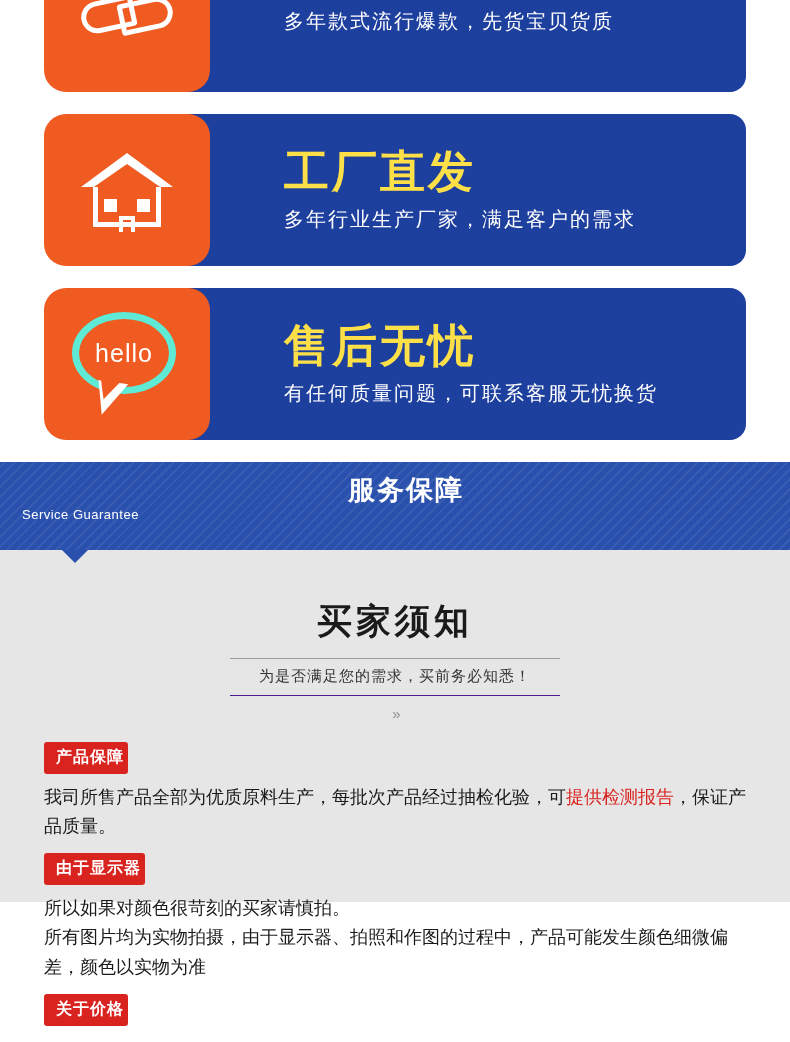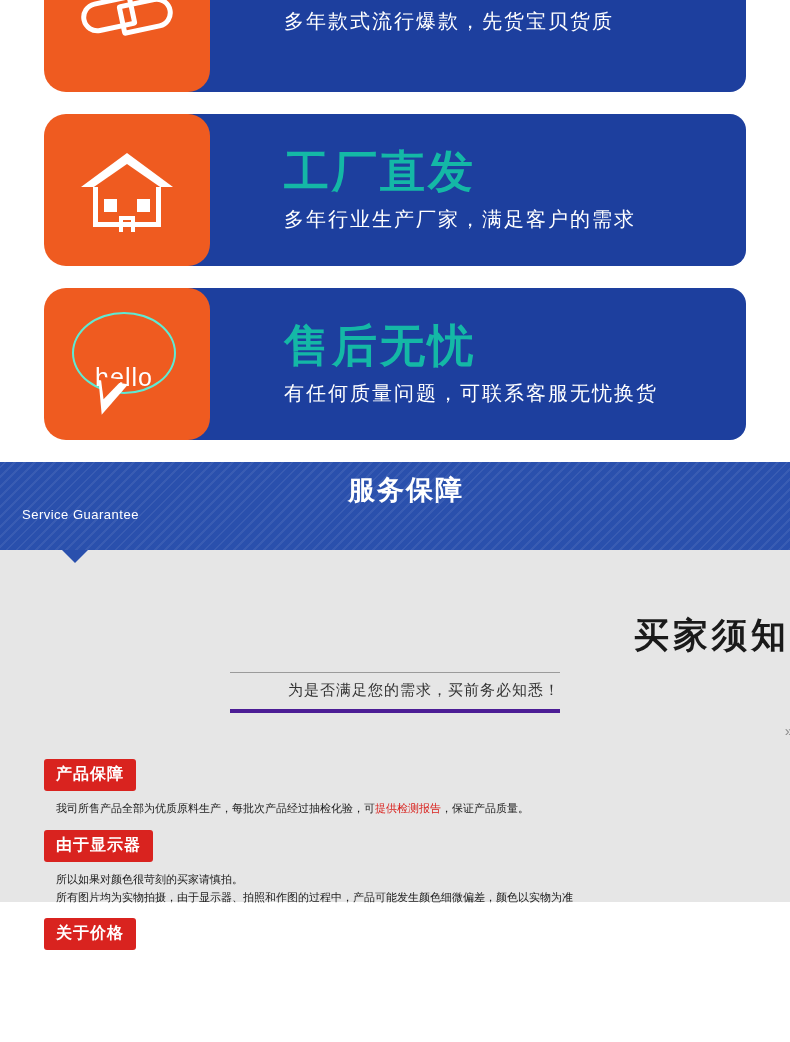--- a/index.html
+++ b/index.html
@@ -50,21 +50,21 @@
     width: 166px;
     height: 152px;
     background: #ef5b20;
     border-radius: 22px;
     display: flex;
     align-items: center;
     justify-content: center;
     flex: none;
   }
   .feature-title {
-    color: #14b8a6;
+    color: #fde047;
     font-size: 45px;
     font-weight: bold;
     letter-spacing: 3px;
     line-height: 1.1;
     margin-bottom: 10px;
   }
   .feature-sub {
     color: #ffffff;
     font-size: 20px;
     letter-spacing: 2px;
@@ -122,24 +122,24 @@
   .icon-bubble {
     width: 110px;
     height: 104px;
     position: relative;
   }
   .icon-bubble .ball {
     position: absolute;
     left: 0; top: 0;
     width: 104px; height: 82px;
     border-radius: 50%;
-    border: 2px solid #5eead4;
+    border: 7px solid #5eead4;
     box-sizing: border-box;
     display: flex;
-    align-items: flex-end;
+    align-items: center;
     justify-content: center;
   }
   .icon-bubble .hello {
     color: #ffffff;
     font-size: 25px;
     letter-spacing: 1px;
   }
   .icon-bubble .tail {
     position: absolute;
     left: 24px; top: 70px;
@@ -222,22 +222,22 @@
     left: 62px;
     bottom: -13px;
     width: 0; height: 0;
     border-left: 13px solid transparent;
     border-right: 13px solid transparent;
     border-top: 13px solid #2a50ad;
   }
 
   
   .bn {
-    text-align: right;
-    padding-top: 62px;
+    text-align: center;
+    padding-top: 48px;
   }
   .bn-cn {
     font-family: "Liberation Serif", serif;
     font-size: 35px;
     color: #1a1a1a;
     letter-spacing: 4px;
     font-weight: bold;
   }
   .bn-en {
     font-family: "Liberation Serif", serif;
@@ -250,21 +250,21 @@
   .bn-rule {
     width: 330px;
     margin: 13px auto 0 auto;
     border-top: 1px solid #9b9b9b;
   }
   .bn-tag {
     font-size: 15px;
     color: #333333;
     letter-spacing: 1px;
     padding: 8px 0 9px 0;
-    border-bottom: 4px solid #4c1d95;
+    border-bottom: 1px solid #4c1d95;
     width: 330px;
     margin: 0 auto;
     font-family: Liberation Serif, serif;
   }
   .bn-chev {
     color: #8d8d8d;
     font-size: 15px;
     margin-top: 9px;
     letter-spacing: -3px;
   }
@@ -273,30 +273,29 @@
   .notice {
     padding: 20px 44px 0 44px;
   }
   .n-head {
     display: inline-block;
     background: #d9231f;
     color: #ffffff;
     font-size: 16px;
     font-weight: bold;
     letter-spacing: 1px;
-    padding: 5px 12px 6px 12px;
+    padding: 5px 4px 6px 12px;
     border-radius: 3px;
     margin-bottom: 9px;
   }
   .n-body {
-    font-size: 11px;
+    font-size: 18px;
     color: #1a1a1a;
     line-height: 1.62;
     margin-bottom: 12px;
-    margin-left: 12px;
   }
   .hl {
     color: #d9231f;
   }
 </style>
 </head>
 <body>
 
 <section class="features">
 

